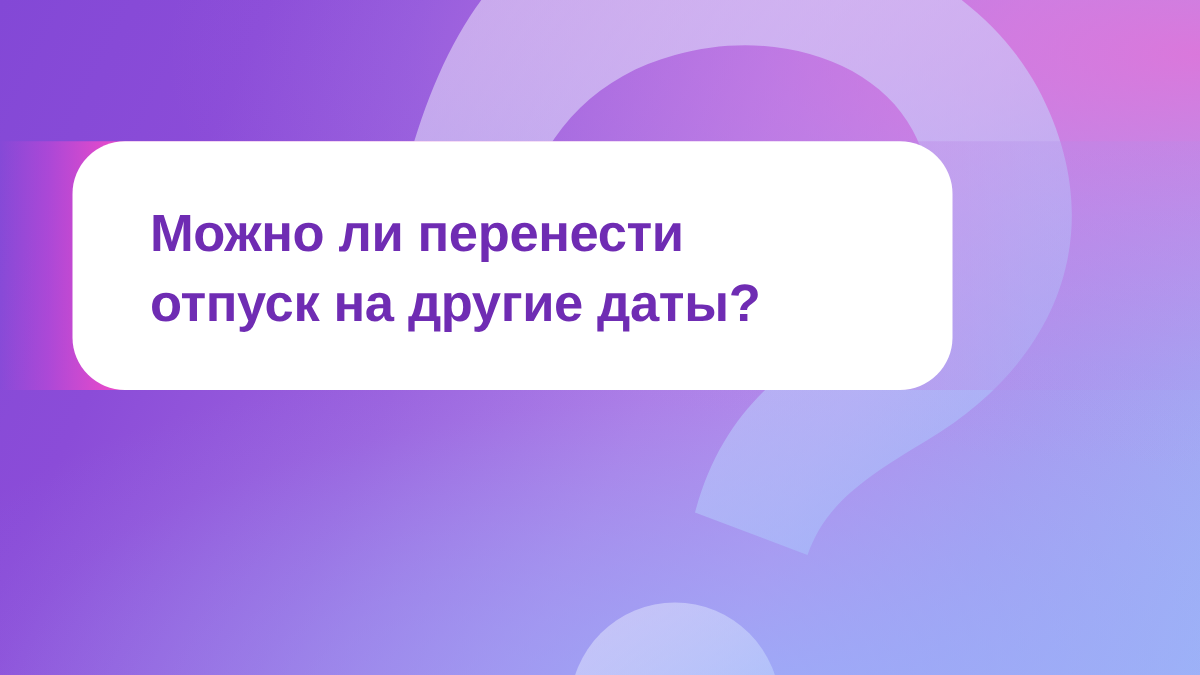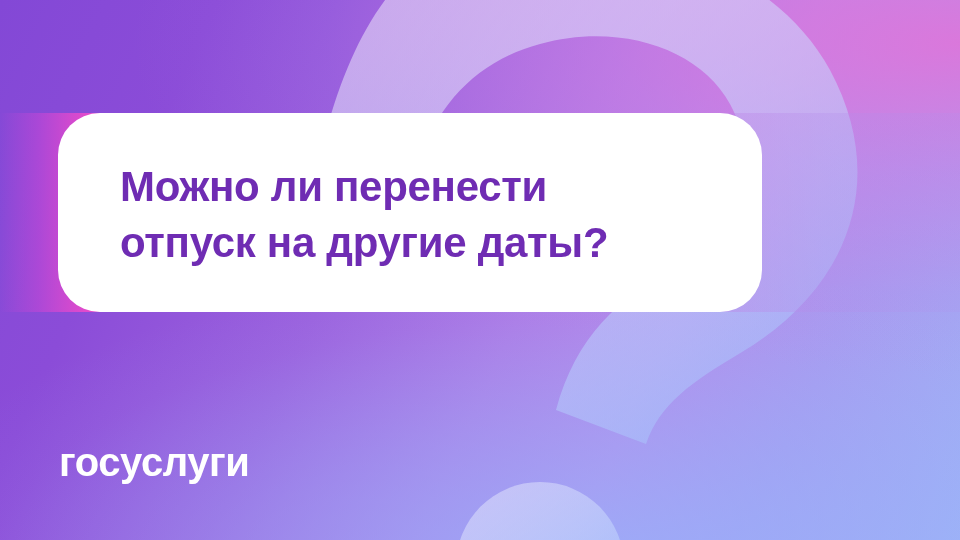--- a/index.html
+++ b/index.html
@@ -160,15 +160,14 @@
     <circle cx="540" cy="566" r="84" fill="url(#qmGrad2)"></circle>
   </svg>
 
   <div class="band"></div>
 
   <div class="card">
     <h1 class="card-title">Можно ли перенести
 отпуск на другие даты?</h1>
   </div>
 
-  <div class="logo">госуслуги</div>
 
 </div>
 
 </body></html>

